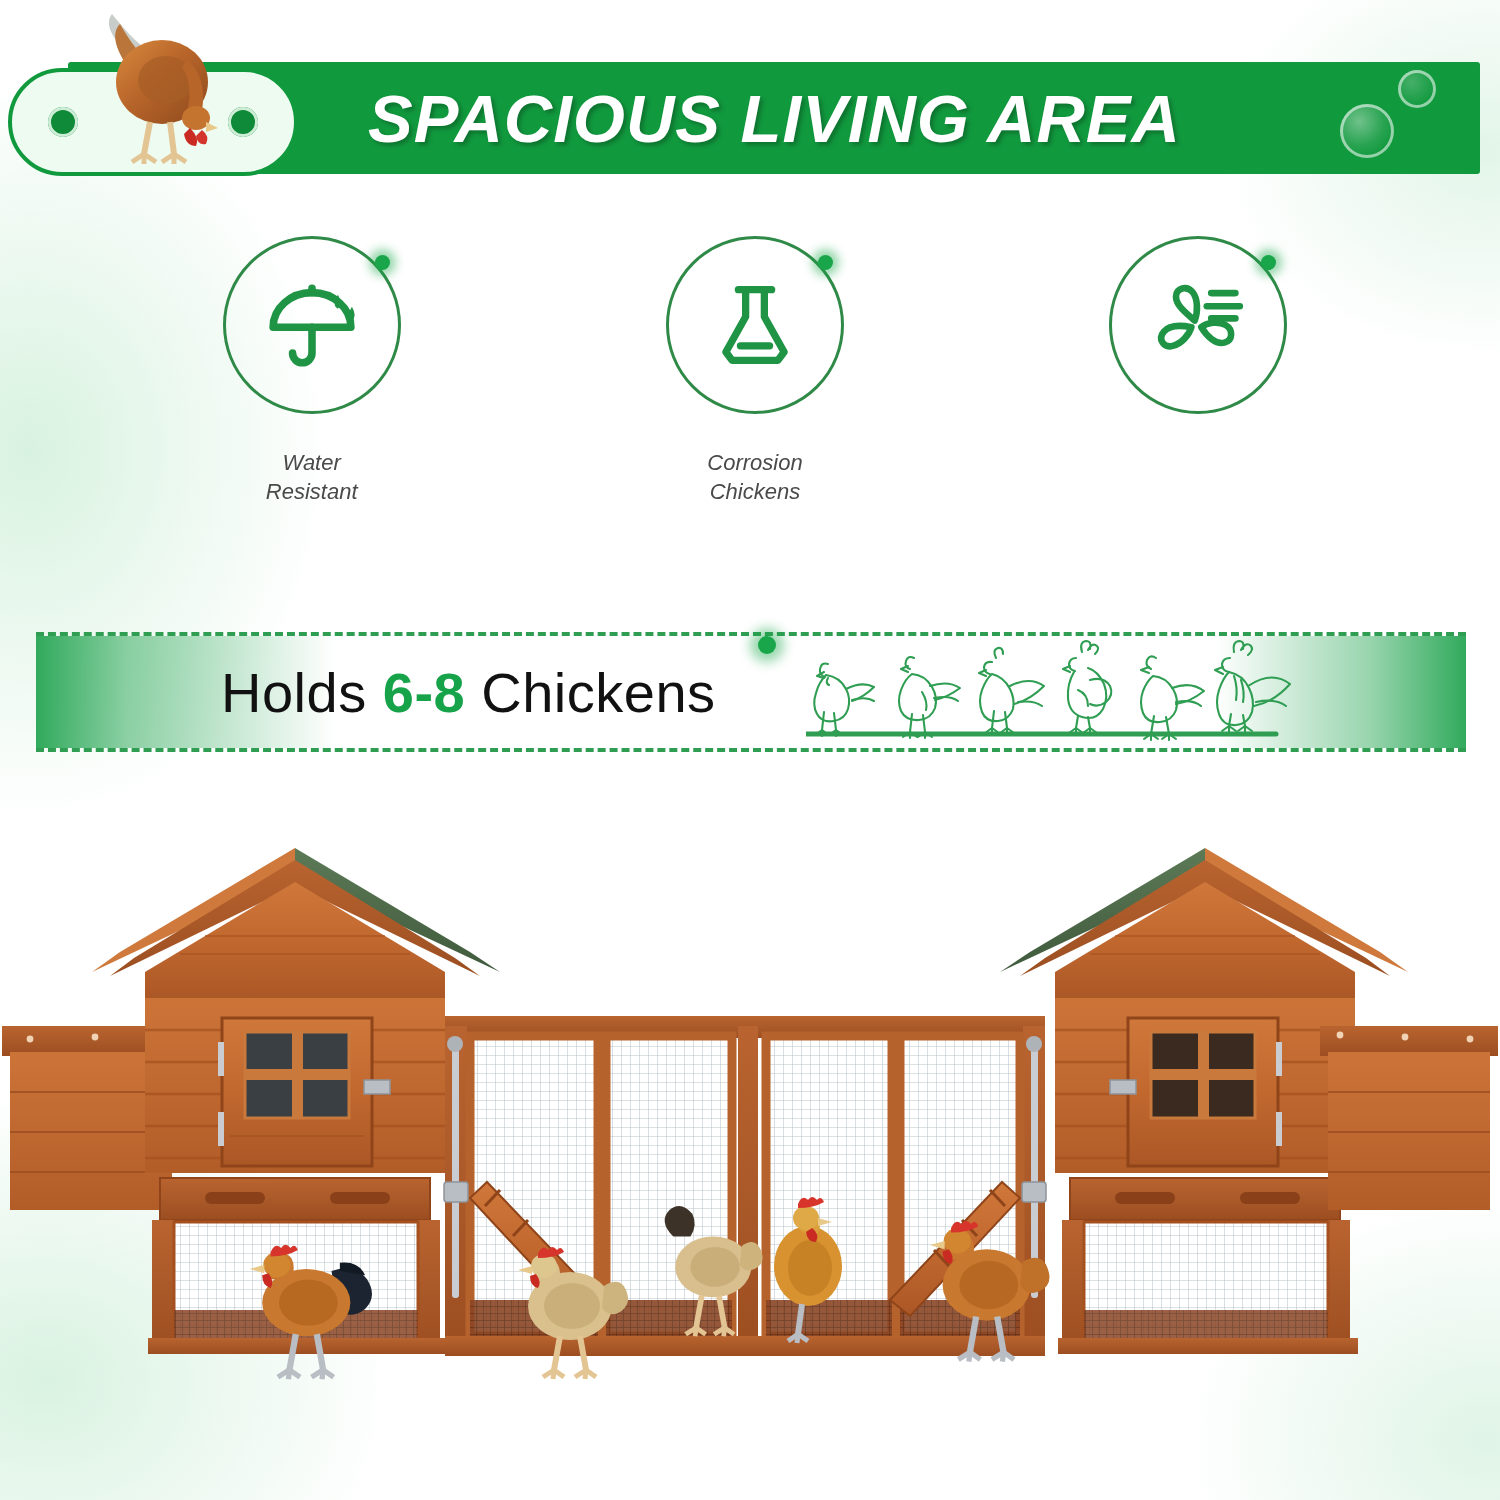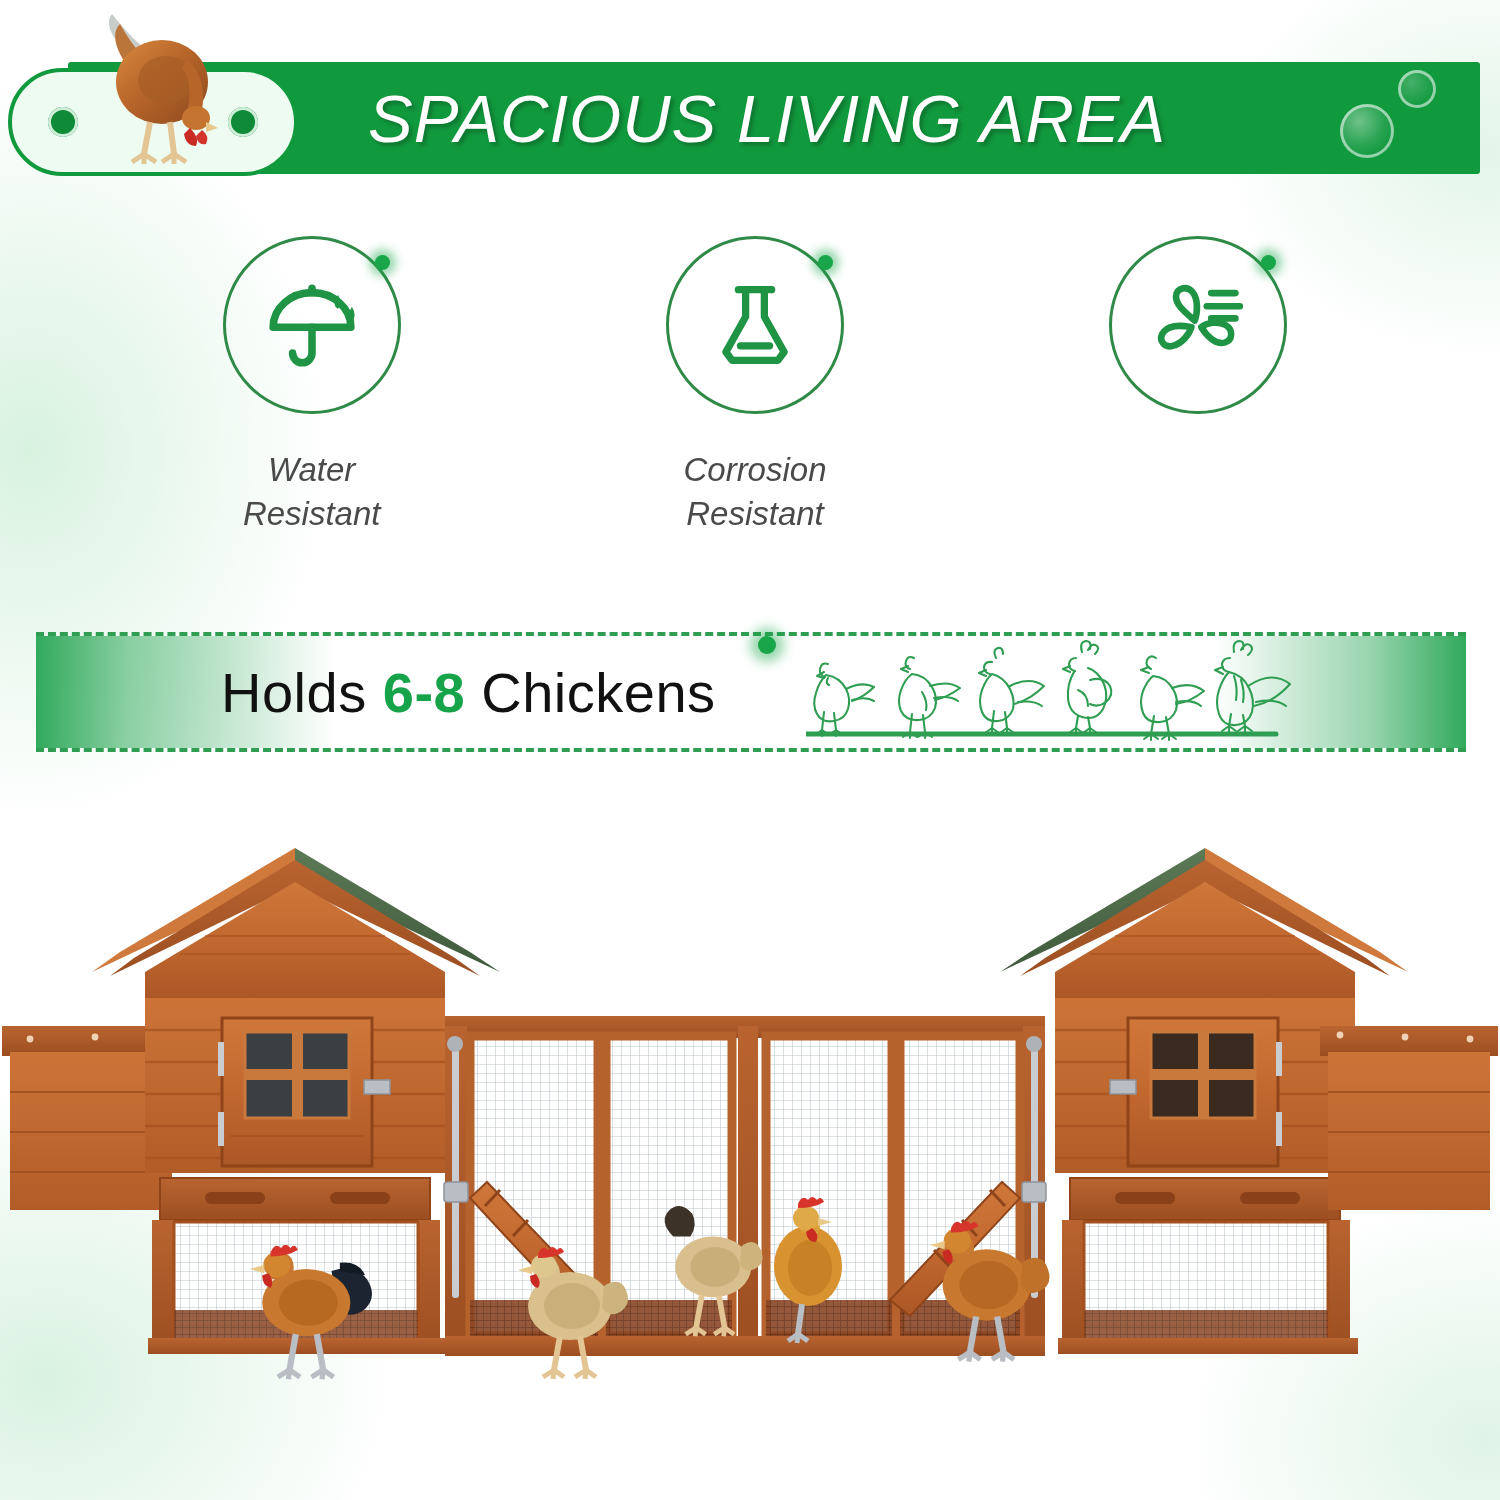--- a/index.html
+++ b/index.html
@@ -36,21 +36,21 @@
   }
   .band-bubble.b1 { width: 54px; height: 54px; left: 1272px; top: 42px; }
   .band-bubble.b2 { width: 38px; height: 38px; left: 1330px; top: 8px;
     background: radial-gradient(circle at 36% 32%, rgba(255,255,255,.22) 0%, rgba(255,255,255,.05) 55%, rgba(255,255,255,0) 72%); }
   .band-title {
     position: absolute;
     left: 300px; top: 50%;
     transform: translateY(-50%);
     color: #ffffff;
     font-size: 67px;
-    font-weight: 400;
+    font-weight: 700;
     font-style: italic;
     letter-spacing: 1px;
     white-space: nowrap;
     text-shadow: 3px 3px 4px rgba(0,0,0,.25);
   }
 
   .header-pill {
     position: absolute;
     left: 8px; top: 68px;
     width: 290px; height: 108px;
@@ -98,21 +98,21 @@
     right: 8px; top: 16px;
     width: 15px; height: 15px;
     border-radius: 50%;
     background: #19a64a;
     box-shadow: 0 0 10px 6px rgba(25,166,74,.45);
   }
   .feature-label {
     margin-top: 34px;
     text-align: center;
     color: #4a4a4a;
-    font-size: 33px;
+    font-size: 22px;
     font-style: italic;
     line-height: 1.33;
     white-space: pre-line;
   }
 
   
   .capacity {
     position: absolute;
     left: 36px; top: 632px;
     width: 1430px; height: 120px; text-align: right;
@@ -235,21 +235,21 @@
         <span class="feature-dot"></span>
         <svg width="104" height="104" viewBox="0 0 100 100">
           <g fill="none" stroke="#1f9444" stroke-width="7" stroke-linecap="round" stroke-linejoin="round">
             <line x1="34" y1="16" x2="66" y2="16"></line>
             <path d="M41 18 L41 42 L22 76 L28 84 L72 84 L78 76 L59 42 L59 18"></path>
             <line x1="36" y1="70" x2="64" y2="70"></line>
           </g>
         </svg>
       </div>
       <div class="feature-label">Corrosion
-Resistant</div>
+Chickens</div>
     </div>
 
     <div class="feature">
       <div class="feature-circle">
         <span class="feature-dot"></span>
         <svg width="110" height="110" viewBox="0 0 100 100">
           <g fill="none" stroke="#1f9444" stroke-width="6" stroke-linecap="round" stroke-linejoin="round">
             <path d="M47 46 C38 38 30 32 30 24 C30 16 40 14 45 20 C50 26 50 38 47 46 Z"></path>
             <path d="M44 52 C34 50 24 50 19 56 C13 63 19 71 27 69 C35 67 42 59 44 52 Z"></path>
             <path d="M53 52 C58 60 66 68 74 66 C82 64 82 54 75 50 C68 46 58 48 53 52 Z"></path>

